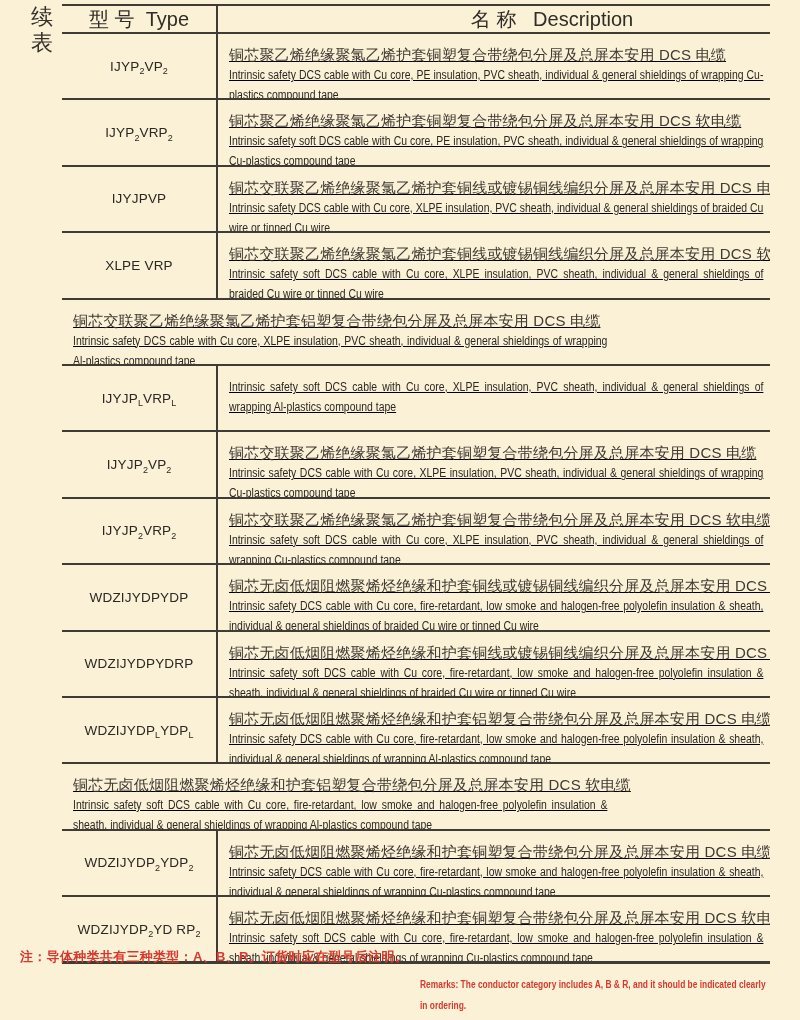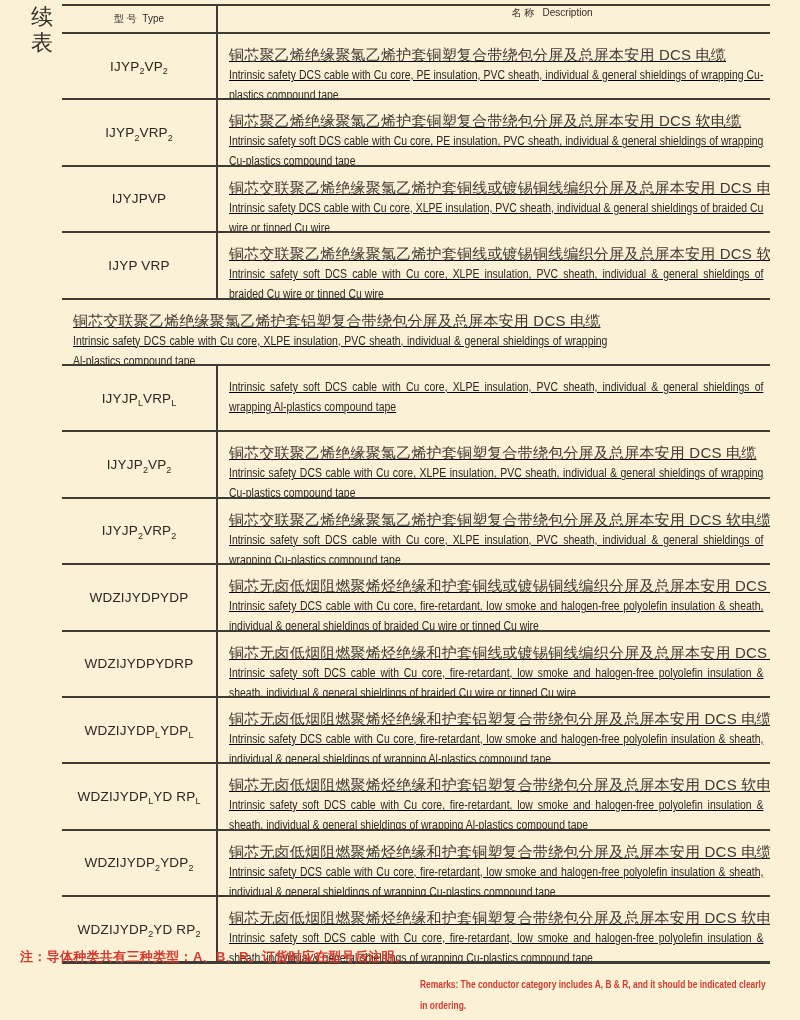--- a/index.html
+++ b/index.html
@@ -29,21 +29,21 @@
   }
   
   .table{
     position:absolute;left:62px;top:4px;width:708px;
     border-top:2px solid var(--bd);
     border-bottom:3px solid var(--bd);
   }
   .thead{
     display:flex;height:26px;
     border-bottom:2px solid var(--bd);
-    font-size:10px;color:#302c26;
+    font-size:20px;color:#302c26;
   }
   .th-type{
     width:156px;box-sizing:border-box;
     border-right:2px solid var(--bd);
     display:flex;align-items:center;justify-content:center;
   }
   .th-desc{
     flex:1;display:flex;align-items:flex-start;justify-content:center;
   }
   .th-label{white-space:pre;}
@@ -134,21 +134,21 @@
       <span class="type-label"><span>IJYJPVP</span></span>
     </div>
     <div class="cell-desc">
       <div class="cn">铜芯交联聚乙烯绝缘聚氯乙烯护套铜线或镀锡铜线编织分屏及总屏本安用 DCS 电缆</div>
       <div class="en">Intrinsic safety DCS cable with Cu core, XLPE insulation, PVC sheath, individual &amp; general shieldings of braided Cu wire or tinned Cu wire</div>
     </div>
   </div>
 
   <div class="row">
     <div class="cell-type">
-      <span class="type-label"><span>IJYP VRP</span></span>
+      <span class="type-label"><span>XLPE VRP</span></span>
     </div>
     <div class="cell-desc">
       <div class="cn">铜芯交联聚乙烯绝缘聚氯乙烯护套铜线或镀锡铜线编织分屏及总屏本安用 DCS 软电缆</div>
       <div class="en">Intrinsic safety soft DCS cable with Cu core, XLPE insulation, PVC sheath, individual &amp; general shieldings of braided Cu wire or tinned Cu wire</div>
     </div>
   </div>
 
   <div class="row">
     <div class="cell-desc">
       <div class="cn">铜芯交联聚乙烯绝缘聚氯乙烯护套铝塑复合带绕包分屏及总屏本安用 DCS 电缆</div>
@@ -209,23 +209,20 @@
     <div class="cell-type">
       <span class="type-label"><span>WDZIJYDP</span><span class="ss">L</span><span>YDP</span><span class="ss">L</span></span>
     </div>
     <div class="cell-desc">
       <div class="cn">铜芯无卤低烟阻燃聚烯烃绝缘和护套铝塑复合带绕包分屏及总屏本安用 DCS 电缆</div>
       <div class="en">Intrinsic safety DCS cable with Cu core, fire-retardant, low smoke and halogen-free polyolefin insulation &amp; sheath, individual &amp; general shieldings of wrapping Al-plastics compound tape</div>
     </div>
   </div>
 
   <div class="row">
-    <div class="cell-type">
-      <span class="type-label"><span>WDZIJYDP</span><span class="ss">L</span><span>YD RP</span><span class="ss">L</span></span>
-    </div>
     <div class="cell-desc">
       <div class="cn">铜芯无卤低烟阻燃聚烯烃绝缘和护套铝塑复合带绕包分屏及总屏本安用 DCS 软电缆</div>
       <div class="en">Intrinsic safety soft DCS cable with Cu core, fire-retardant, low smoke and halogen-free polyolefin insulation &amp; sheath, individual &amp; general shieldings of wrapping Al-plastics compound tape</div>
     </div>
   </div>
 
   <div class="row">
     <div class="cell-type">
       <span class="type-label"><span>WDZIJYDP</span><span class="ss">2</span><span>YDP</span><span class="ss">2</span></span>
     </div>

